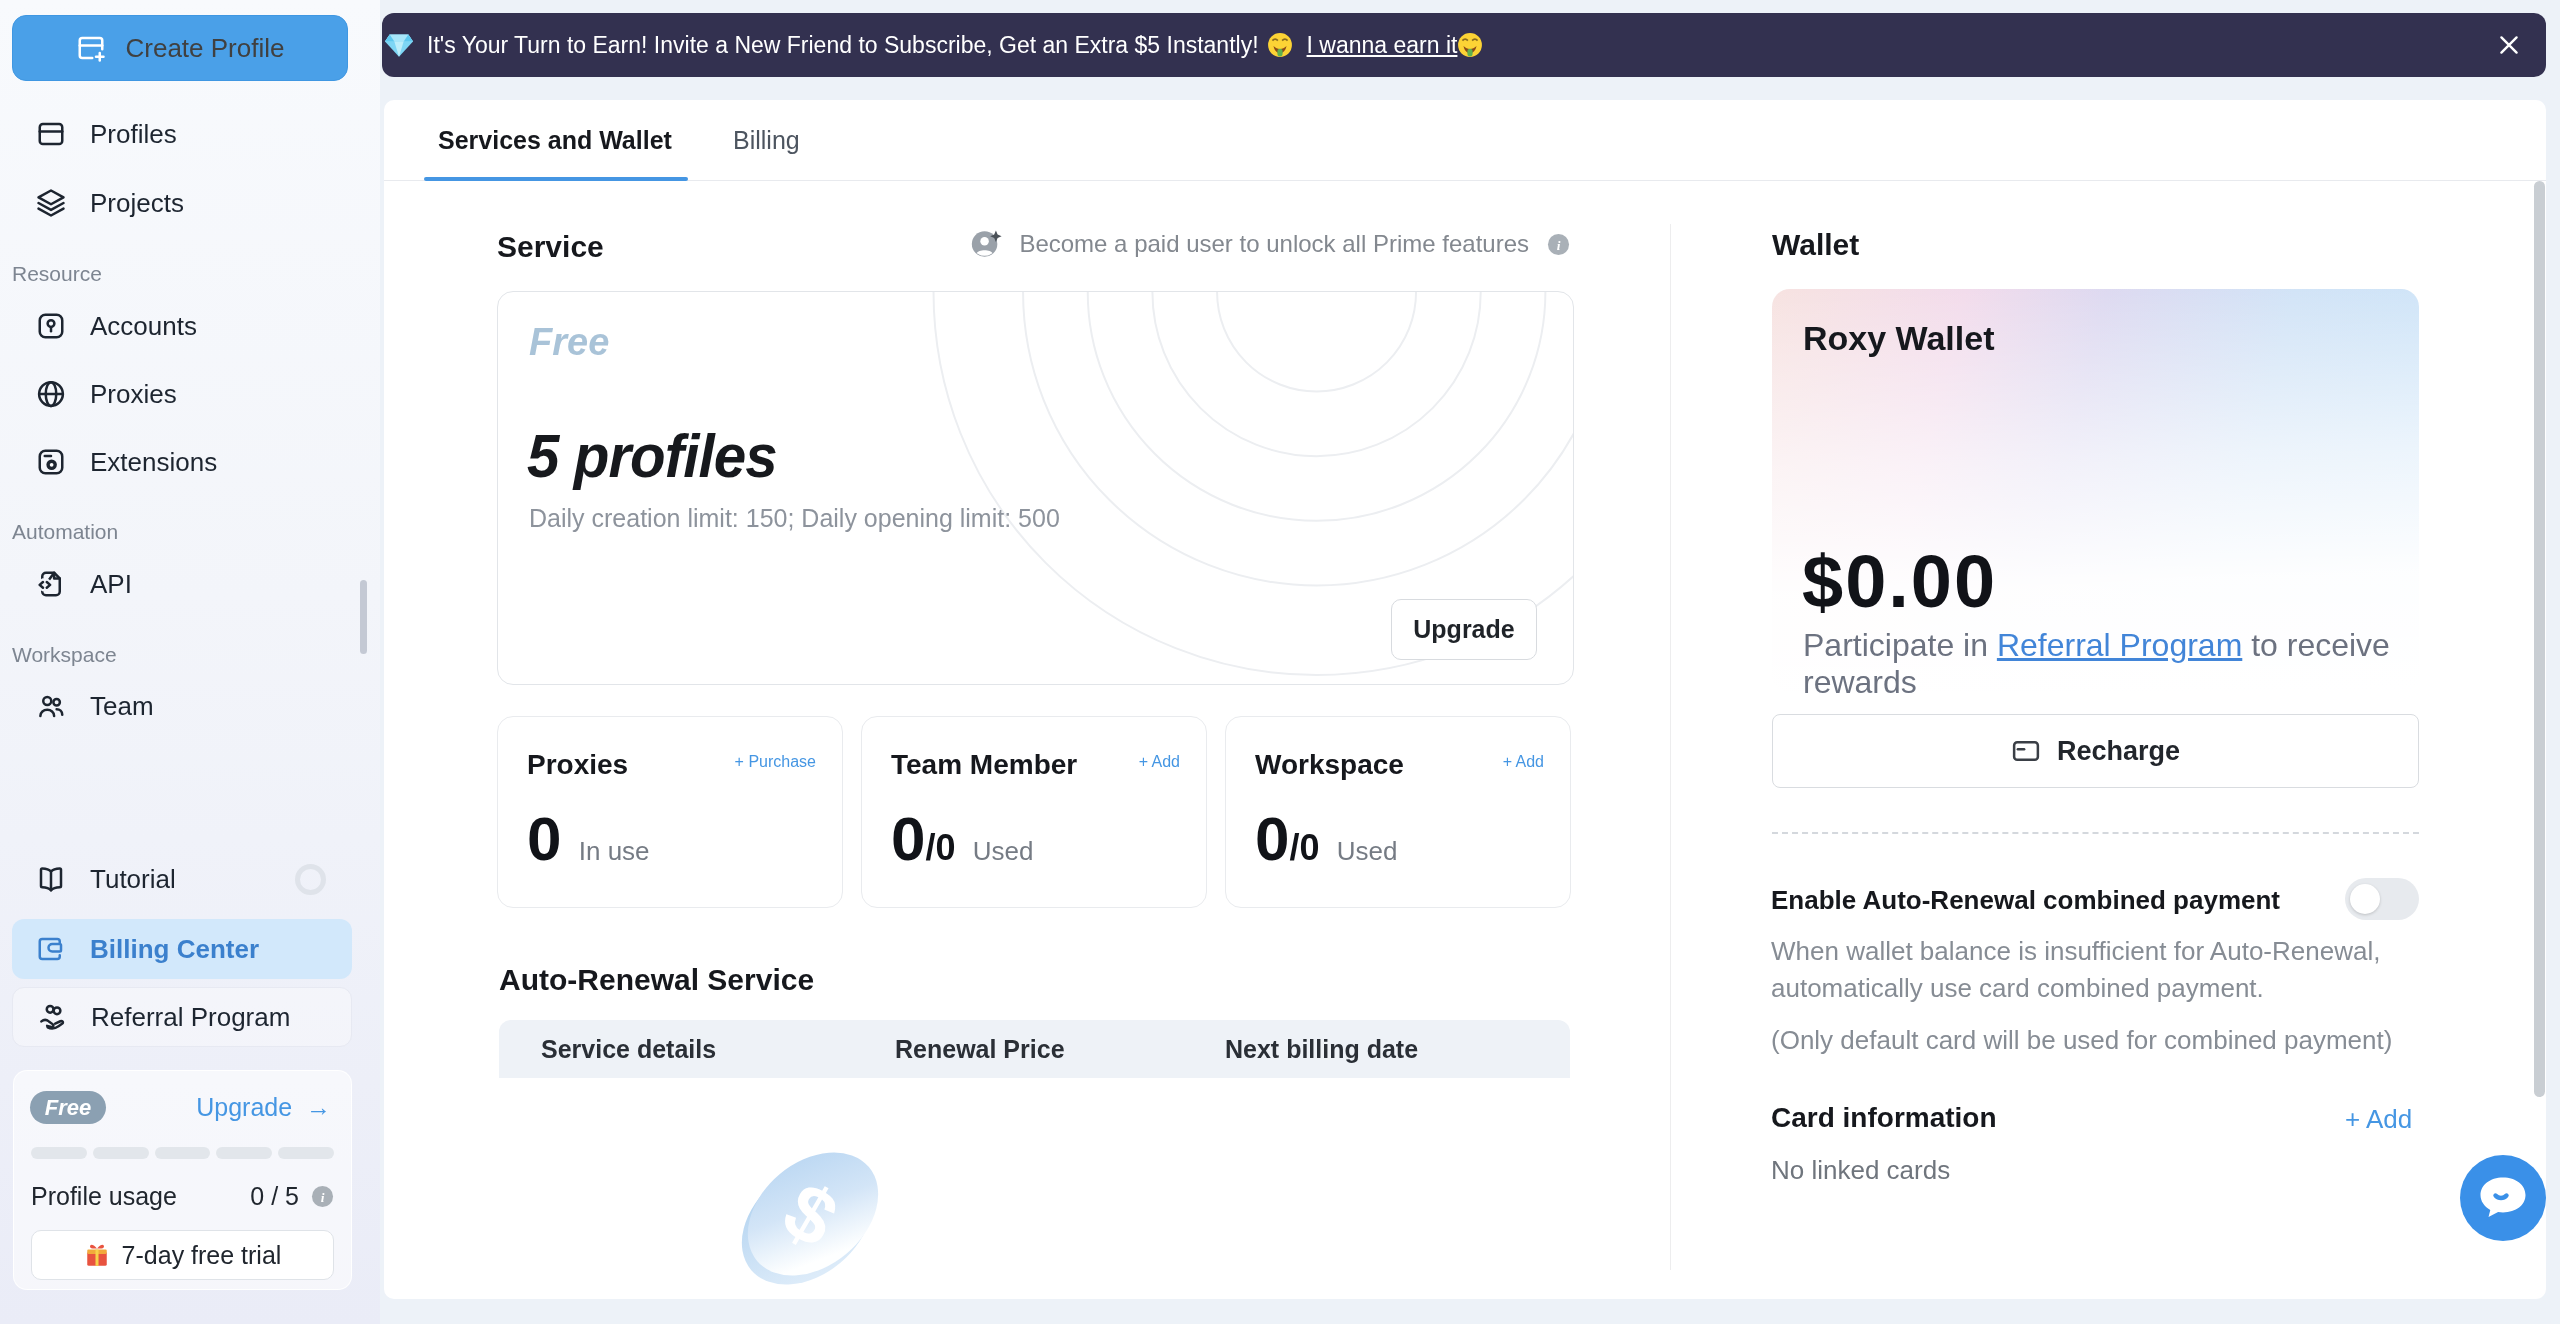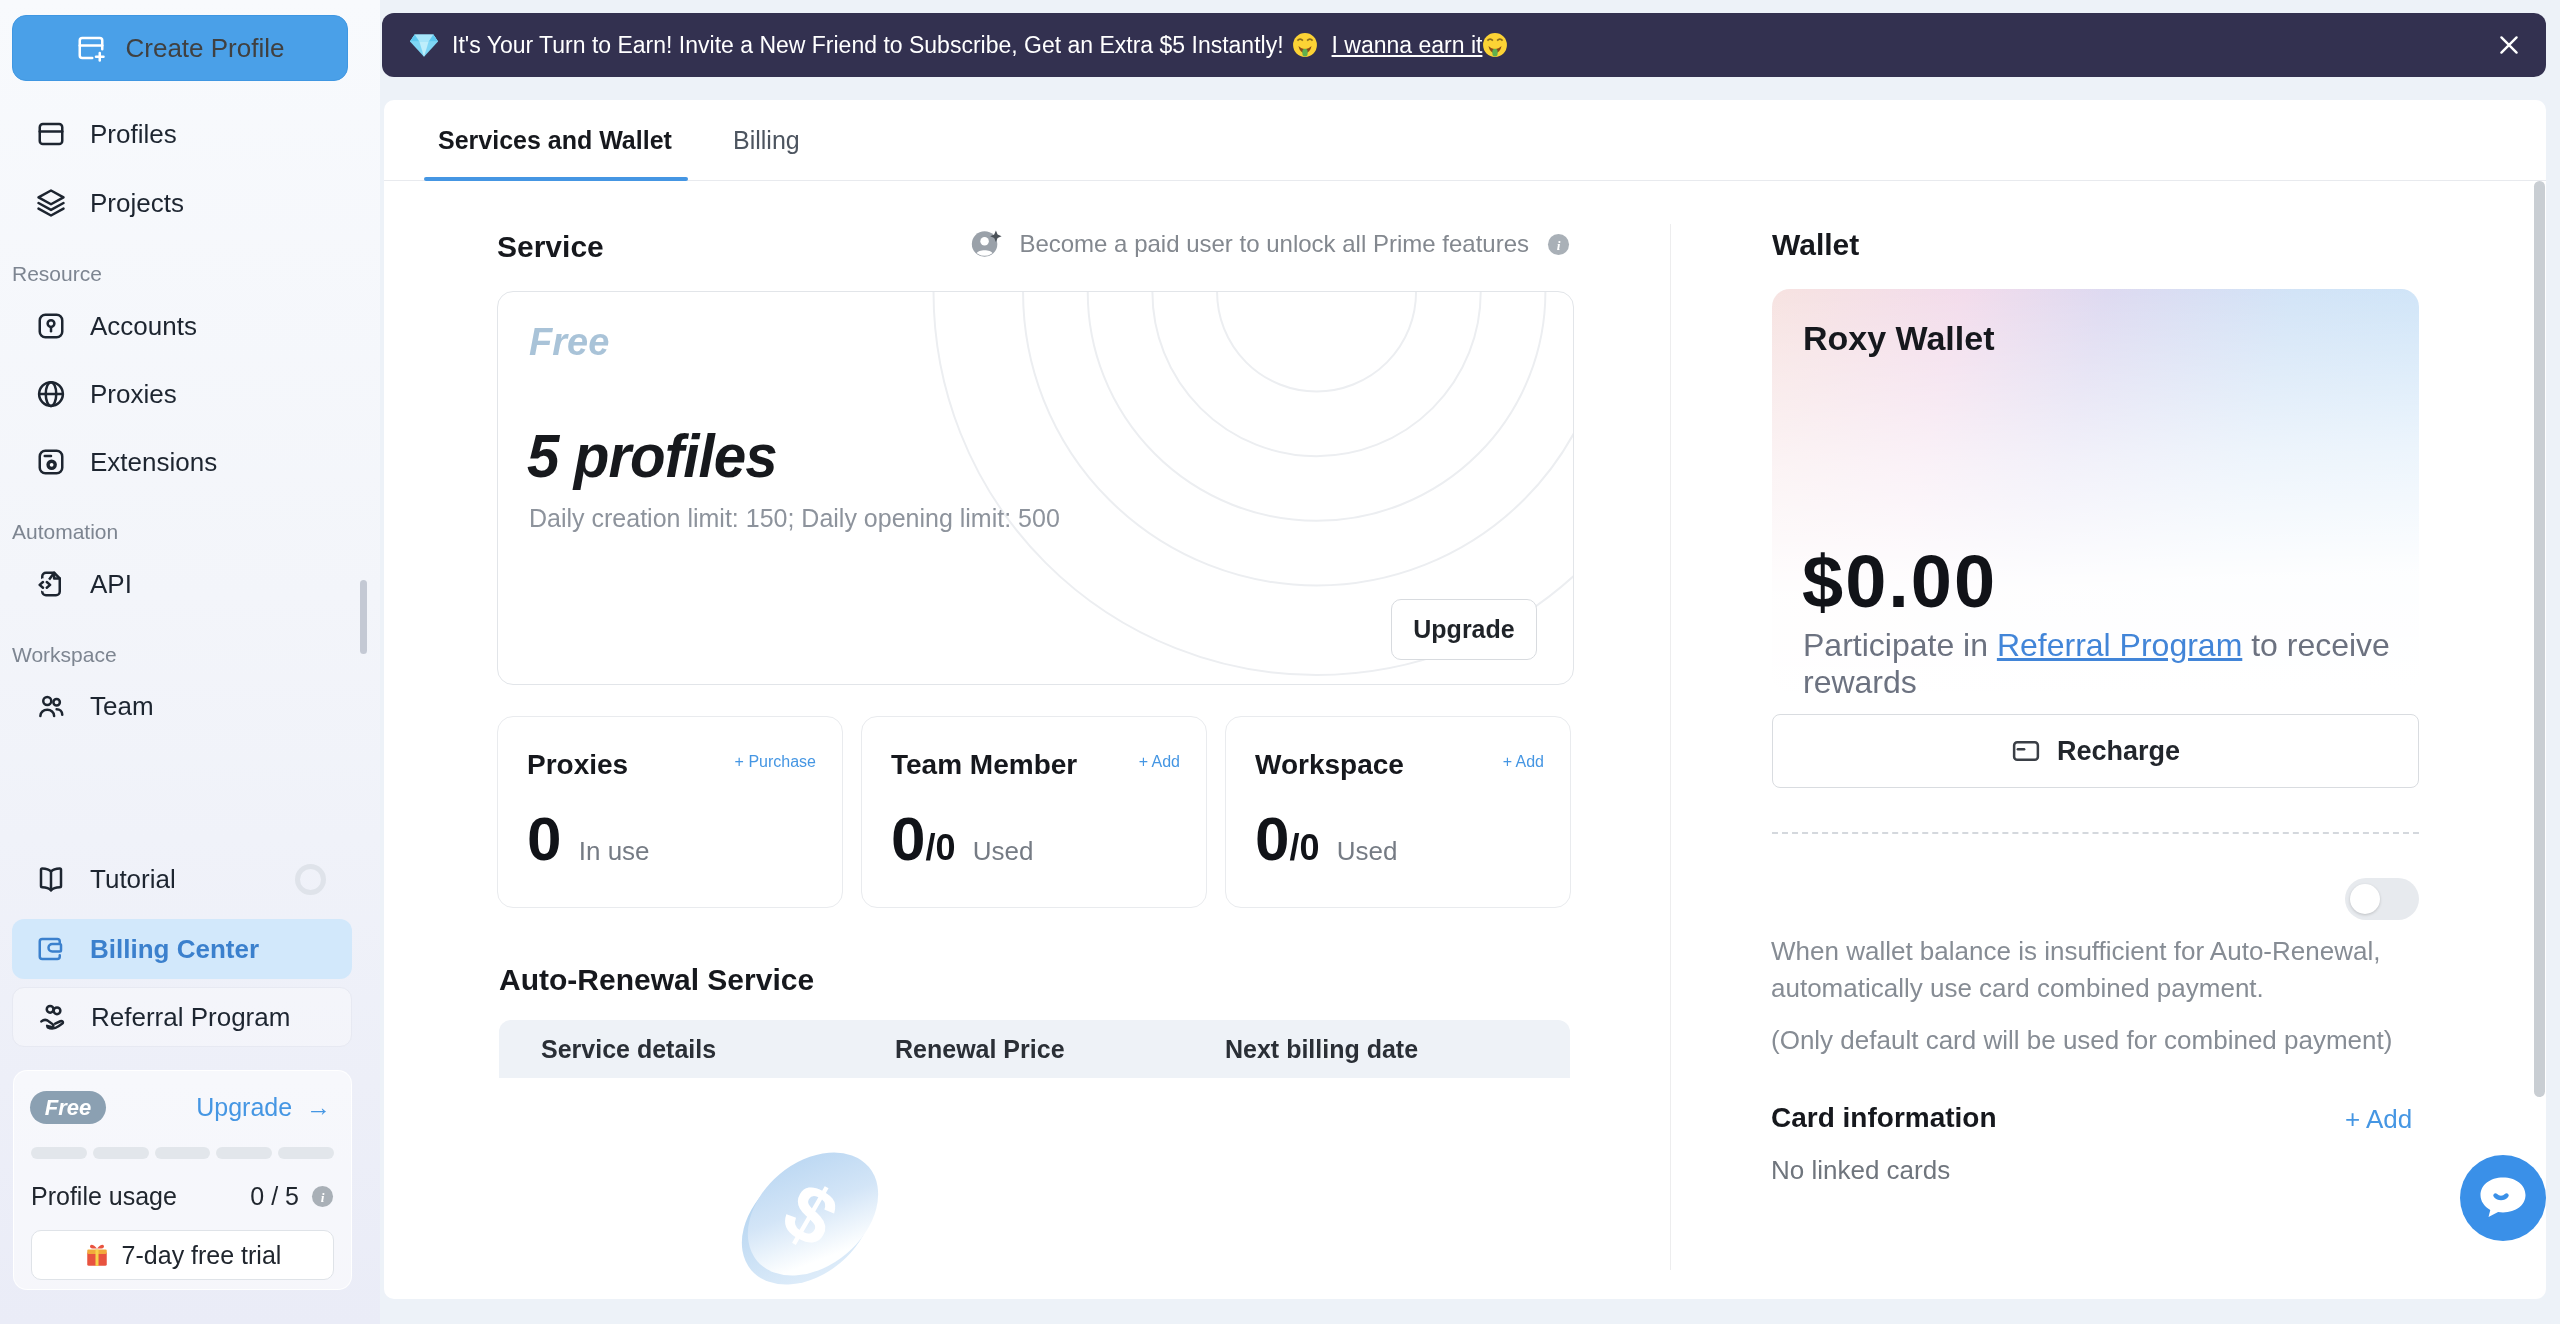--- a/index.html
+++ b/index.html
@@ -31,21 +31,21 @@
 #segbar i { flex:1; background:#e2e6eb; border-radius:6px; }
 #puRow { left:17px; top:110px; width:303px; height:30px; display:flex; align-items:center; }
 #puRow .t1 { color:#20262e; font-size:25px; font-weight:500; }
 #puRow .t2 { margin-left:auto; color:#20262e; font-size:25px; font-weight:500; margin-right:12px;}
 #trialBtn { left:17px; top:159px; width:303px; height:50px; background:#fff; border:1px solid #dfe3e8;
   border-radius:10px; display:flex; align-items:center; justify-content:center; gap:12px;
   color:#20262e; font-size:25px; font-weight:500; }
 
 
 #banner { left:382px; top:13px; width:2164px; height:64px; background:#333150; border-radius:12px;
-  display:flex; align-items:center; color:#fff; font-size:23px; padding-left:28px; }
+  display:flex; align-items:center; color:#fff; font-size:23px; padding-left:3px; }
 #banner .link { text-decoration:underline; margin-left:6px; }
 #bx { position:absolute; right:24px; top:50%; transform:translateY(-50%); }
 
 
 #panel { left:384px; top:100px; width:2162px; height:1199px; background:#fff; border-radius:10px; }
 #tabrow { left:0; top:0; width:2162px; height:81px; border-bottom:1px solid #e8eaee; }
 #tab1 { left:54px; top:26px; font-size:25px; font-weight:700; color:#16181d; }
 #tab2 { left:349px; top:26px; font-size:25px; color:#4d5560; }
 #tabline { left:40px; top:77px; width:264px; height:4px; background:#4596e3; border-radius:2px; }
 
@@ -353,20 +353,21 @@
     <div class="sub">Participate in <a>Referral Program</a> to receive rewards</div>
   </div>
   <div id="rechBtn" class="abs">
     <svg width="30" height="30" viewBox="0 0 24 24" fill="none" stroke="#3a3f46" stroke-width="2" stroke-linecap="round" stroke-linejoin="round">
         <rect x="2.5" y="5" width="19" height="14" rx="2.5"></rect>
         <path d="M5.5 10.5h5"></path>
       </svg>
     <span>Recharge</span>
   </div>
   <div id="dashline" class="abs"></div>
+  <div id="togTitle" class="abs">Enable Auto-Renewal combined payment</div>
   <div id="toggle" class="abs">
       <i></i>
     </div>
   <div class="ptext abs" style="top:836px;">When wallet balance is insufficient for Auto-Renewal,</div>
   <div class="ptext abs" style="top:873px;">automatically use card combined payment.</div>
   <div class="ptext abs" style="top:925px;">(Only default card will be used for combined payment)</div>
   <div id="cardInfo" class="abs">Card information</div>
   <div id="addLink" class="abs">+ Add</div>
   <div id="noCards" class="abs">No linked cards</div>
 </div>

